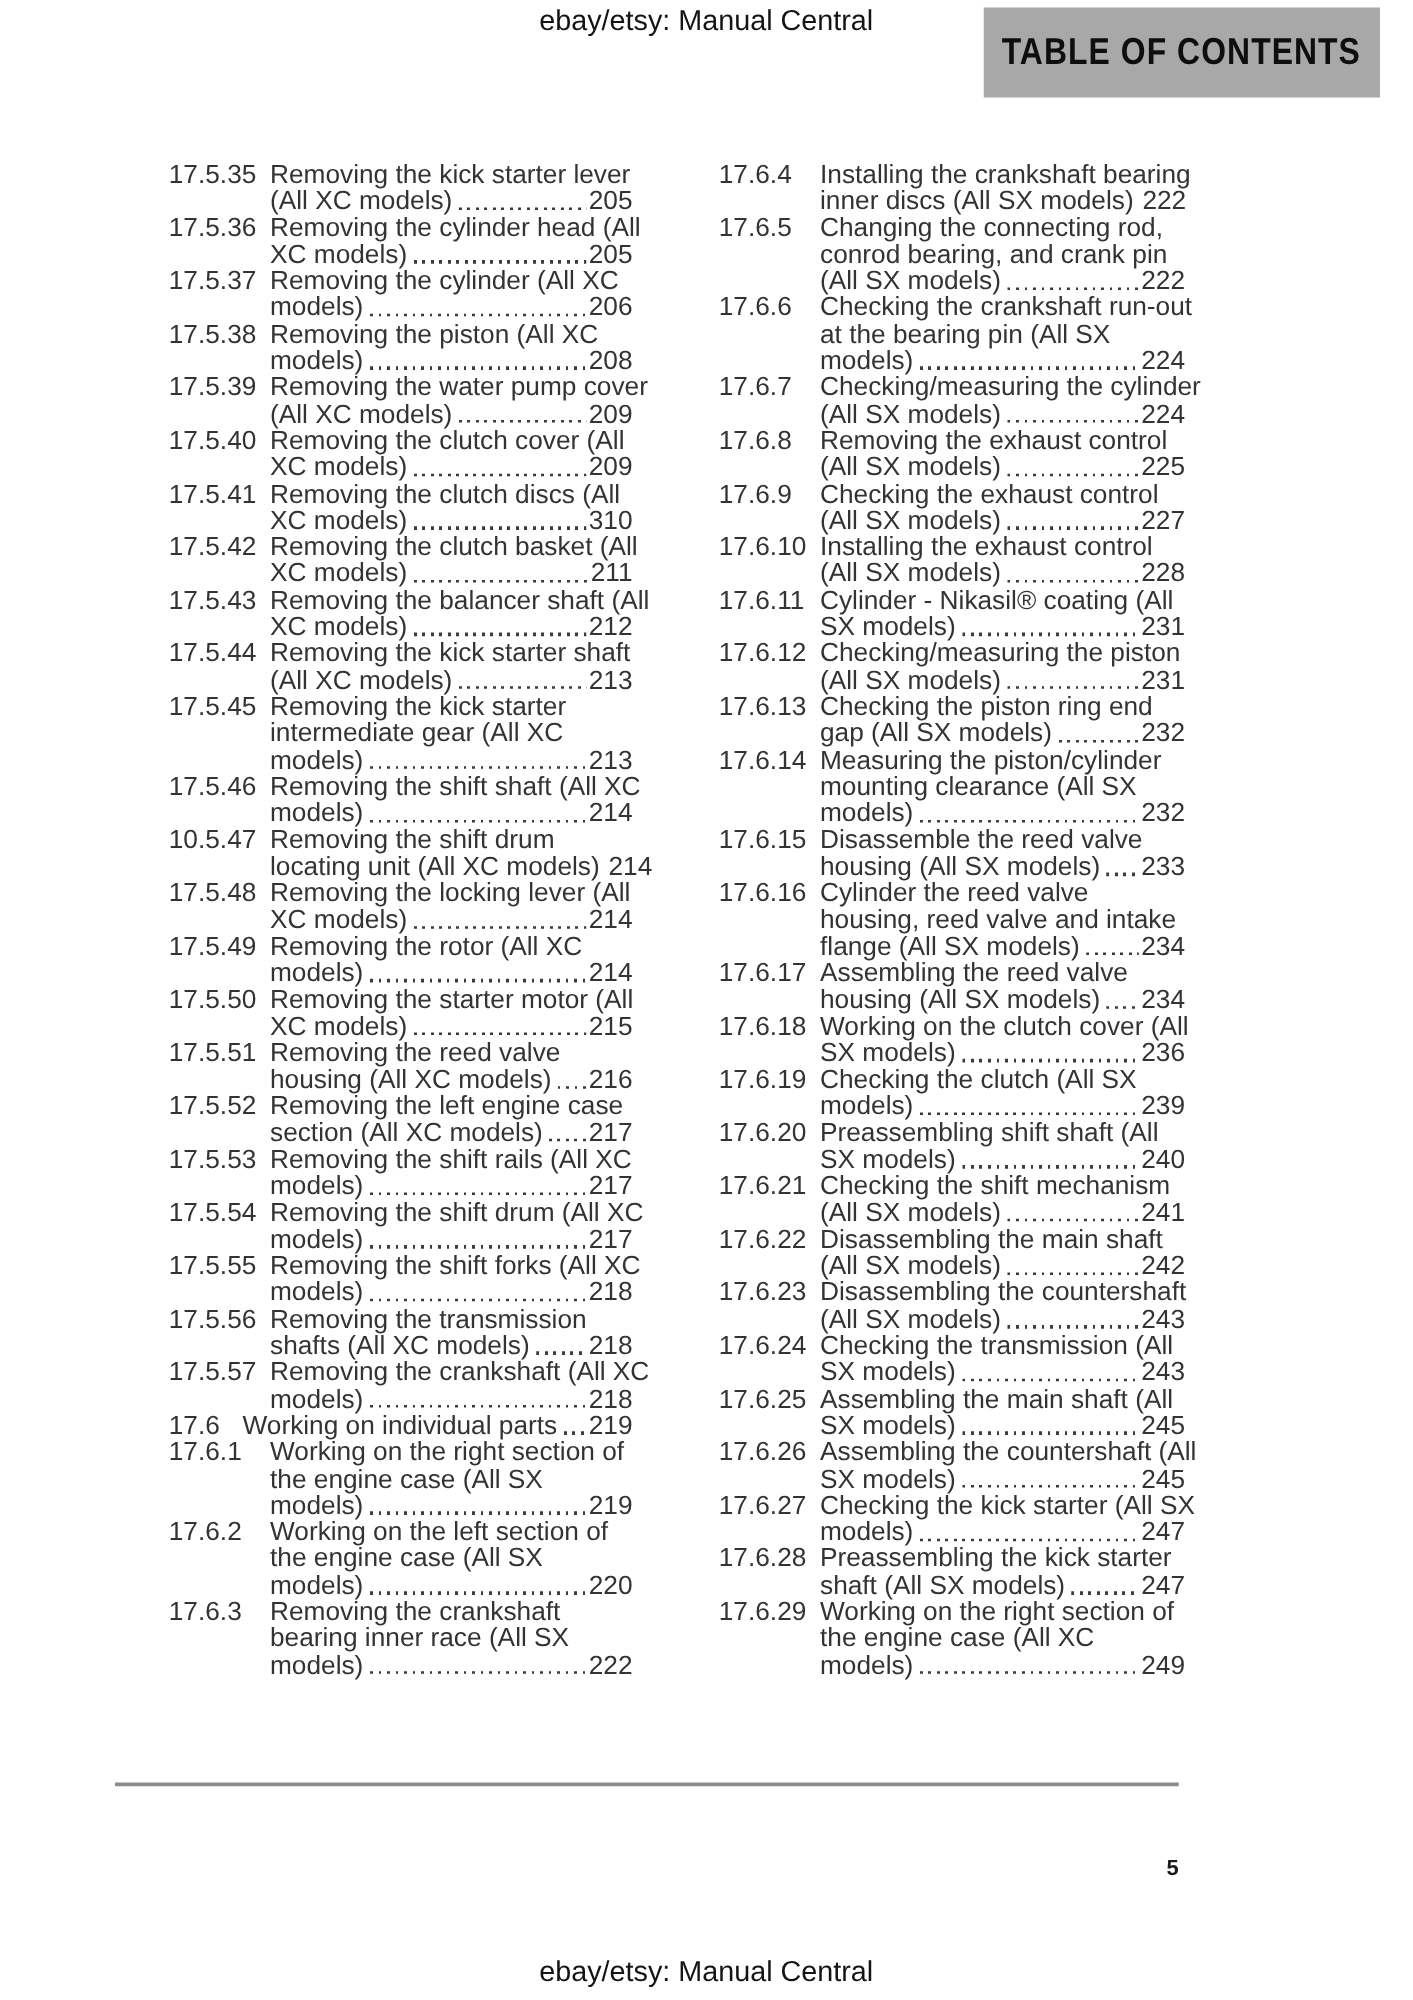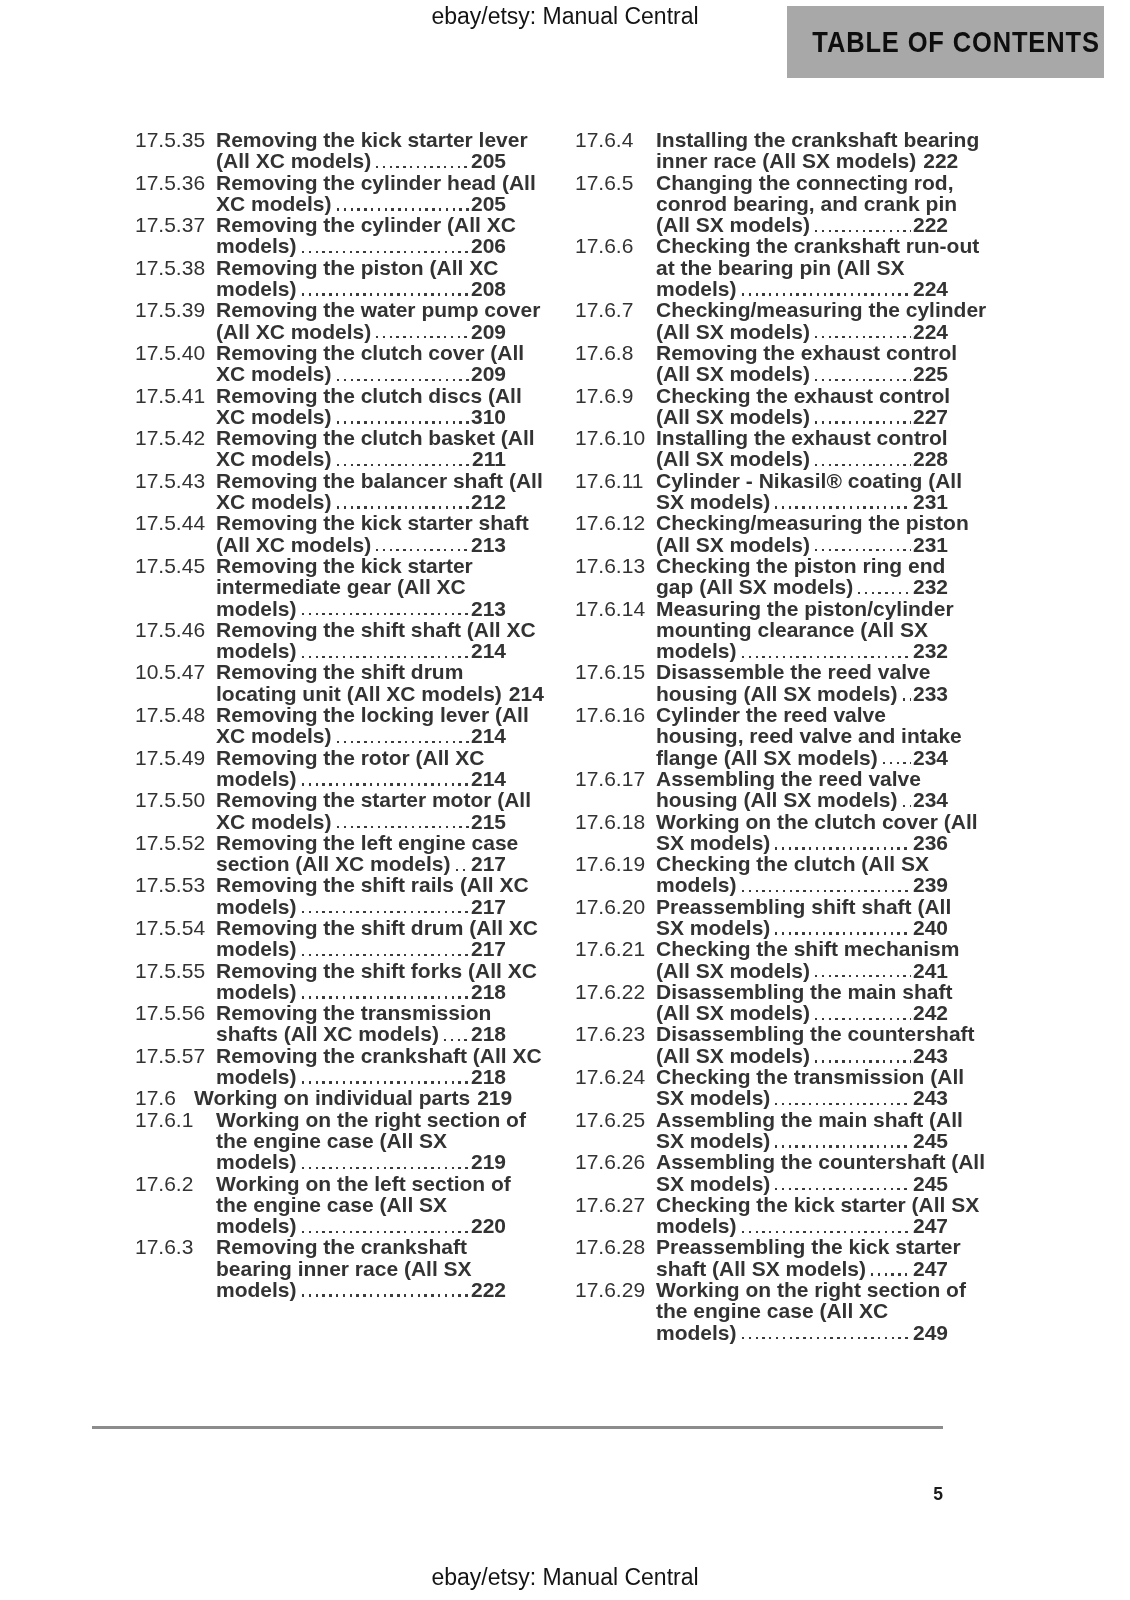--- a/index.html
+++ b/index.html
@@ -7,33 +7,33 @@
   body {
     width:1130px; height:1600px; position:relative; overflow:hidden;
     font-family:"Liberation Sans", sans-serif; color:#333333;
   }
   .top-header {
     position:absolute; top:0; left:0; width:100%;
     text-align:center; font-size:23px; line-height:32px; color:#141414;
   }
   .banner {
     position:absolute; left:787px; top:6px; width:317px; height:72px;
-    background:#a8a8a8; display:flex; align-items:center; justify-content:flex-start;
+    background:#a8a8a8; display:flex; align-items:center; justify-content:center;
   }
   .banner-text {
     font-weight:bold; font-size:30px; color:#0e0e0e; white-space:nowrap;
     transform:scaleX(0.85); letter-spacing:1px;
   }
   .col { position:absolute; top:129px; font-size:21px; line-height:21.3px; }
   .col.left  { left:135px; width:371px; }
   .col.right { left:575px; width:373px; }
   .toc-entry { display:flex; }
   .toc-num { flex:0 0 81px; white-space:nowrap; }
   .toc-entry.lvl1 .toc-num { flex-basis:59px; }
-  .toc-body { flex:1; min-width:0;font-weight:bold; }
+  .toc-body { flex:1; min-width:0; }
   .toc-line { display:block; white-space:nowrap; }
   .toc-line.last { display:flex; align-items:baseline; }
   .leader {
     flex:1; height:2.4px; align-self:flex-end; margin:0 2px 3.5px 5px;
     background-image:repeating-linear-gradient(to right,#3c3c3c 0 2.3px,transparent 2.3px 6.8px);
   }
   .pg { min-width:32px; text-align:center; white-space:nowrap; }
   .rule { position:absolute; left:92px; top:1426px; width:851px; height:3px; background:#8c8c8c; }
   .page-num {
     position:absolute; left:743px; top:1484px; width:200px; text-align:right;
@@ -225,20 +225,31 @@
       <span class="toc-body">
         <span class="toc-line">Removing the starter motor (All</span>
         <span class="toc-line last">
           <span class="frag">XC models)</span>
           <span class="leader"></span>
           <span class="pg">215</span>
         </span>
       </span>
     </div>
     <div class="toc-entry">
+      <span class="toc-num">17.5.51</span>
+      <span class="toc-body">
+        <span class="toc-line">Removing the reed valve</span>
+        <span class="toc-line last">
+          <span class="frag">housing (All XC models)</span>
+          <span class="leader"></span>
+          <span class="pg">216</span>
+        </span>
+      </span>
+    </div>
+    <div class="toc-entry">
       <span class="toc-num">17.5.52</span>
       <span class="toc-body">
         <span class="toc-line">Removing the left engine case</span>
         <span class="toc-line last">
           <span class="frag">section (All XC models)</span>
           <span class="leader"></span>
           <span class="pg">217</span>
         </span>
       </span>
     </div>
@@ -343,21 +354,21 @@
         </span>
       </span>
     </div>
   </div>
 <div class="col right">
     <div class="toc-entry">
       <span class="toc-num">17.6.4</span>
       <span class="toc-body">
         <span class="toc-line">Installing the crankshaft bearing</span>
         <span class="toc-line last">
-          <span class="frag">inner race (All SX models)</span>
+          <span class="frag">inner discs (All SX models)</span>
           <span class="leader"></span>
           <span class="pg">222</span>
         </span>
       </span>
     </div>
     <div class="toc-entry">
       <span class="toc-num">17.6.5</span>
       <span class="toc-body">
         <span class="toc-line">Changing the connecting rod,</span>
         <span class="toc-line">conrod bearing, and crank pin</span>

